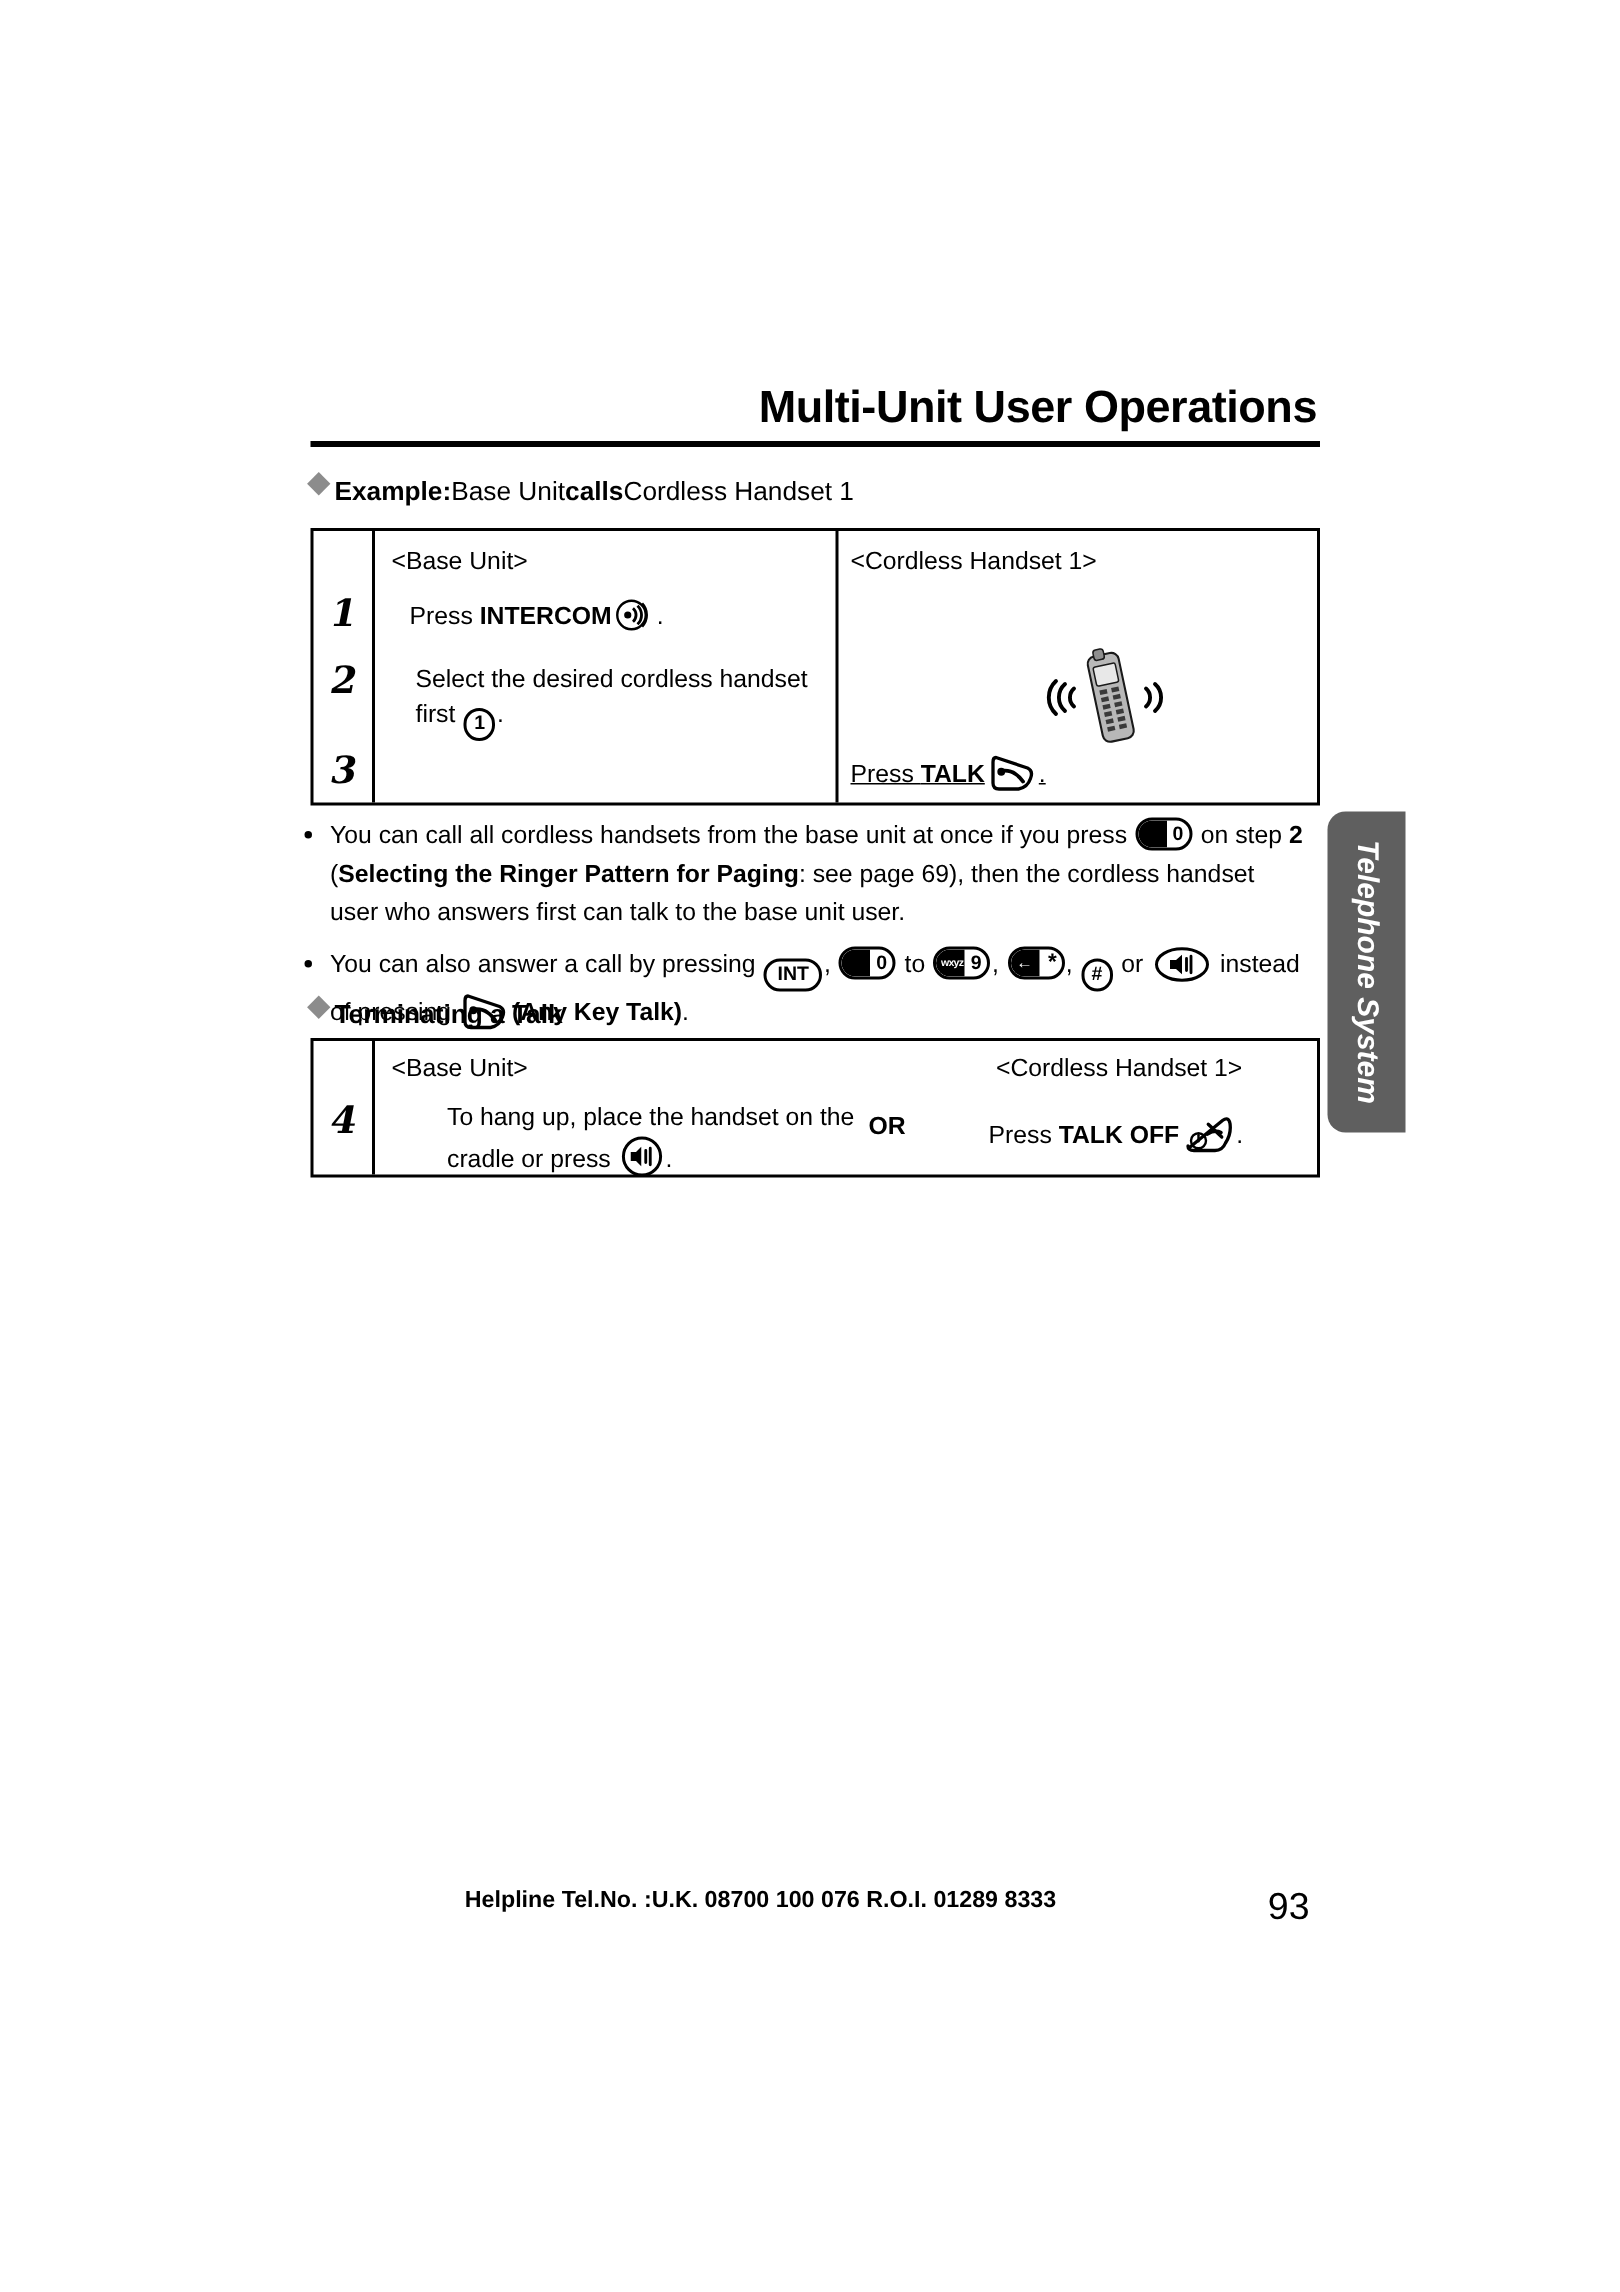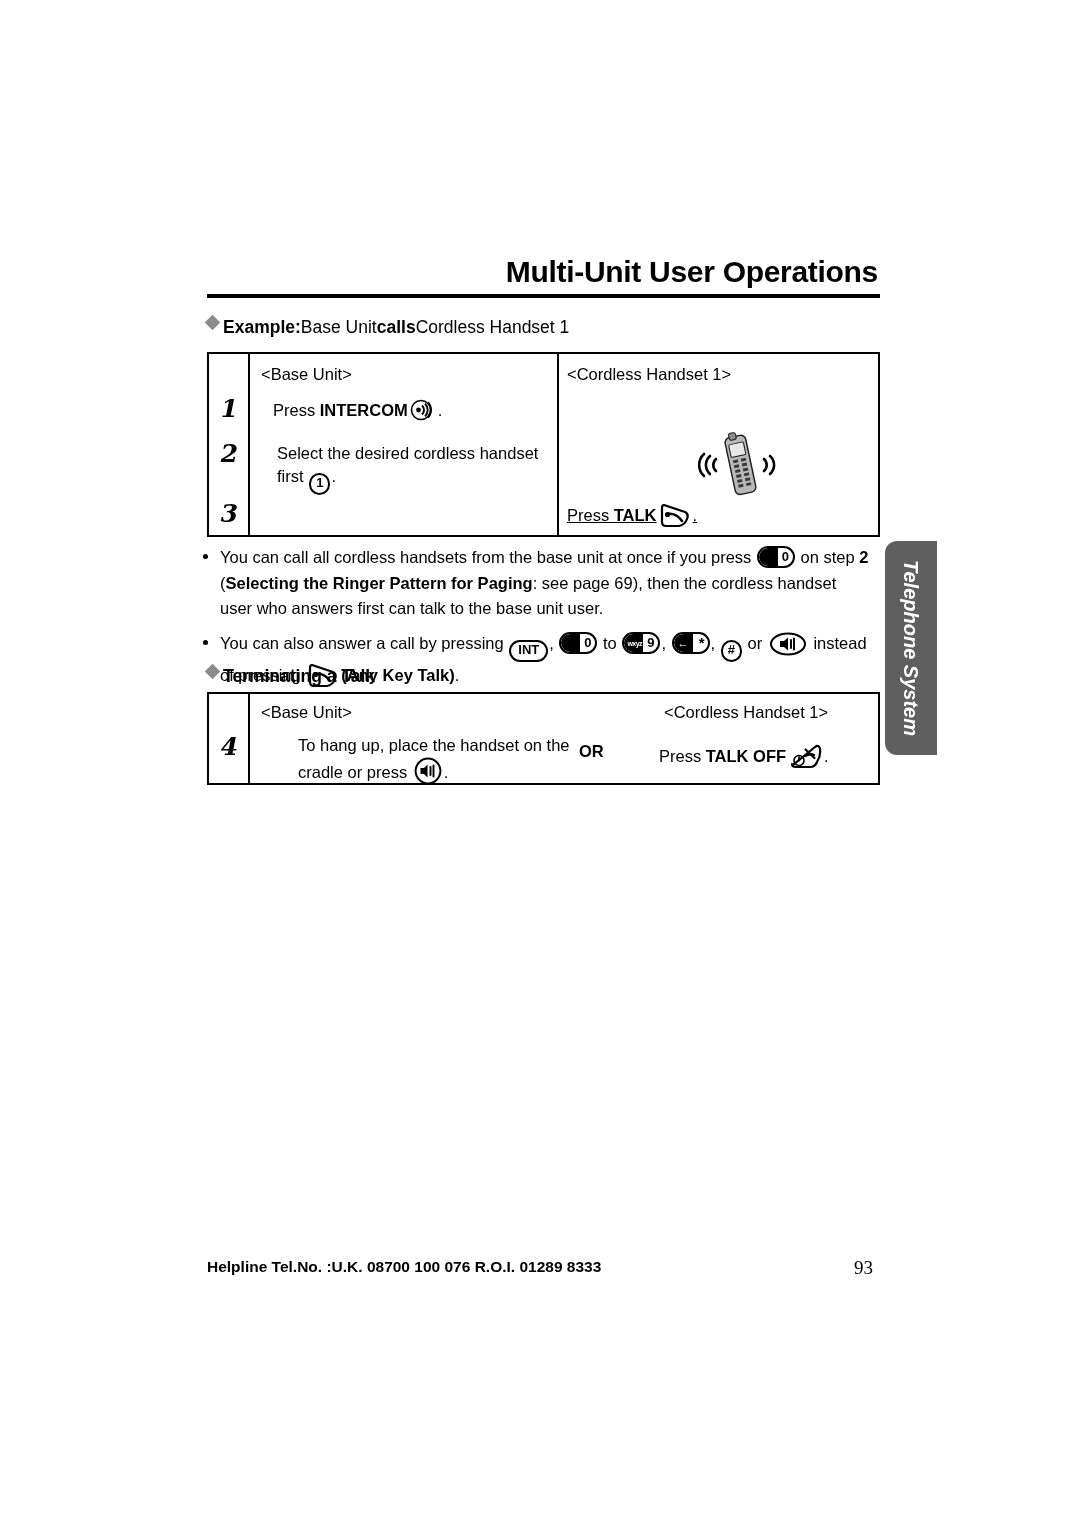--- a/index.html
+++ b/index.html
@@ -277,30 +277,30 @@
     left: 207px;
     top: 1258px;
     width: 675px;
     height: 26px;
   }
   .footer-helpline {
     position: absolute;
     left: 0;
     top: 0;
     width: 600px;
+    text-align: center;
     font-size: 15.5px;
     font-weight: bold;
     white-space: nowrap;
   }
   .footer-page {
     position: absolute;
     right: 9px;
     top: -1px;
-    font-size: 19px;
-    font-family: Liberation Serif, serif;
+    font-size: 25px;
   }
 </style>
 </head>
 <body>
 
 <div class="page">
 
   <div class="header">
     <div class="header-title">Multi-Unit User Operations</div>
     <div class="header-rule"></div>

